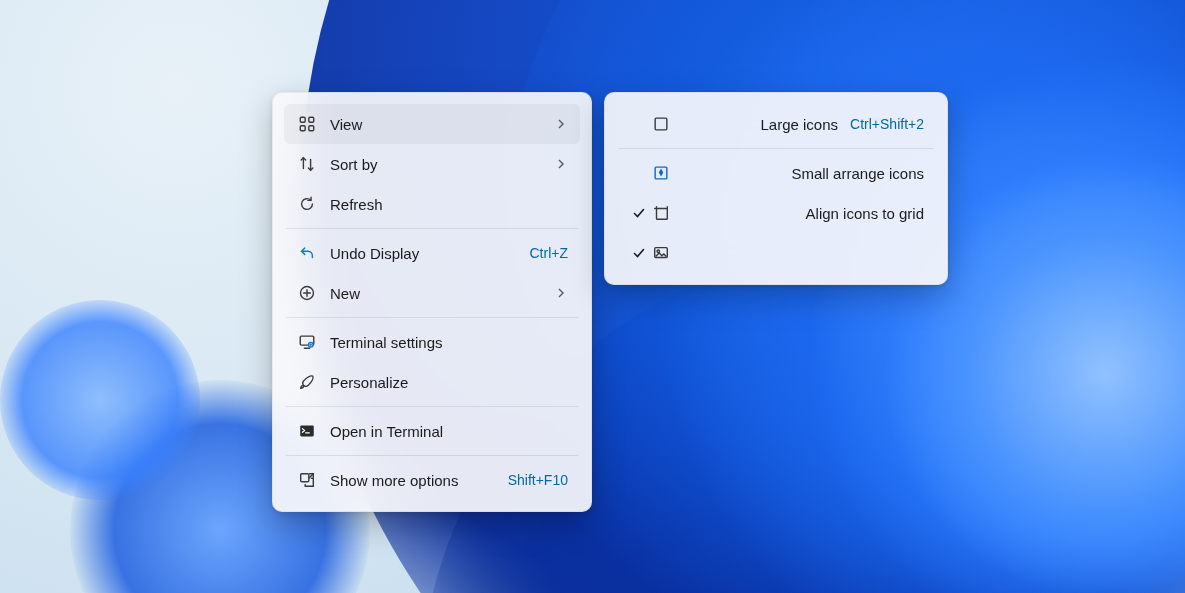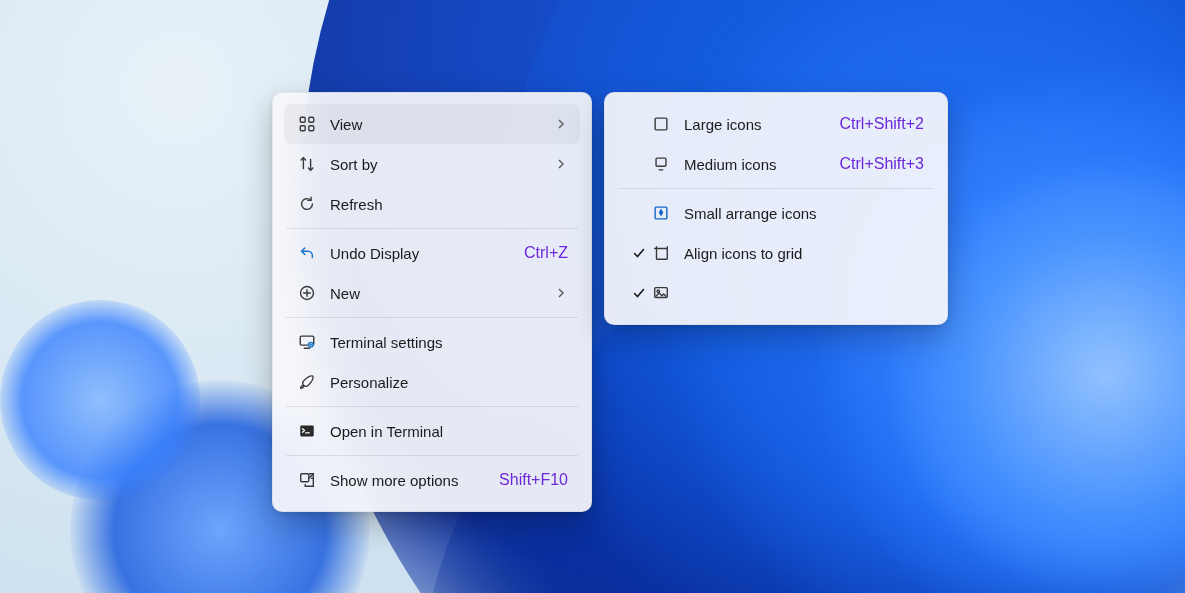--- a/index.html
+++ b/index.html
@@ -49,21 +49,21 @@
     position: absolute;
     background: rgba(249, 249, 251, 0.92);
     backdrop-filter: blur(20px);
     border: 1px solid rgba(0,0,0,0.06);
     border-radius: 10px;
     box-shadow: 0 12px 32px rgba(0,0,0,0.25), 0 2px 6px rgba(0,0,0,0.1);
     padding: 11px;
     box-sizing: border-box;
   }
   .menu.main { left: 272px; top: 92px;  width: 320px; }
-  .menu.sub  { left: 604px; top: 92px;  width: 344px; }
+  .menu.sub  { left: 604px; top: 92px;  width: 344px; text-align: right; }
 
   .item {
     display: flex;
     align-items: center;
     height: 40px;
     border-radius: 6px;
     padding: 0 12px 0 12px;
     box-sizing: border-box;
     position: relative;
   }
@@ -86,22 +86,22 @@
     margin-right: 12px;
     color: #3a3a3a;
   }
   .menu.main .icon-col { margin-left: 0; }
   .label-col {
     flex: 1 1 auto;
     white-space: nowrap;
   }
   .accel-col {
     flex: 0 0 auto;
-    color: #6d28d9;
-    font-size: 16px;
+    color: #0369a1;
+    font-size: 14px;
     margin-left: 12px;
   }
   .arrow-col {
     flex: 0 0 auto;
     width: 14px;
     display:flex;
     align-items:center;
     justify-content:center;
     color:#5a5a5a;
     margin-left: 8px;
@@ -264,31 +264,20 @@
     <span class="check-col"></span>
     <span class="icon-col">
       <svg class="svg-ico" viewBox="0 0 20 20" fill="none" stroke="currentColor" stroke-width="1.4">
         <rect x="3.5" y="3.5" width="13" height="13" rx="1.2"></rect>
       </svg>
     </span>
     <span class="label-col">Large icons</span>
     <span class="accel-col">Ctrl+Shift+2</span>
   </div>
 
-  <div class="item">
-    <span class="check-col"></span>
-    <span class="icon-col">
-      <svg class="svg-ico" viewBox="0 0 20 20" fill="none" stroke="currentColor" stroke-width="1.4">
-        <rect x="4.5" y="3.5" width="11" height="9" rx="1.2"></rect>
-        <path d="M8 16.5h4" stroke-linecap="round"></path>
-      </svg>
-    </span>
-    <span class="label-col">Medium icons</span>
-    <span class="accel-col">Ctrl+Shift+3</span>
-  </div>
 
 
   <div class="sep"></div>
 
   <div class="item">
     <span class="check-col"></span>
     <span class="icon-col">
       <svg class="svg-ico" viewBox="0 0 20 20" fill="none" stroke="#1566c8" stroke-width="1.4">
         <rect x="3.5" y="3.5" width="13" height="13" rx="1"></rect>
         <path d="M10 5l2.5 4.5L10 14l-2.5-4.5z" fill="#1566c8" stroke="none"></path>

